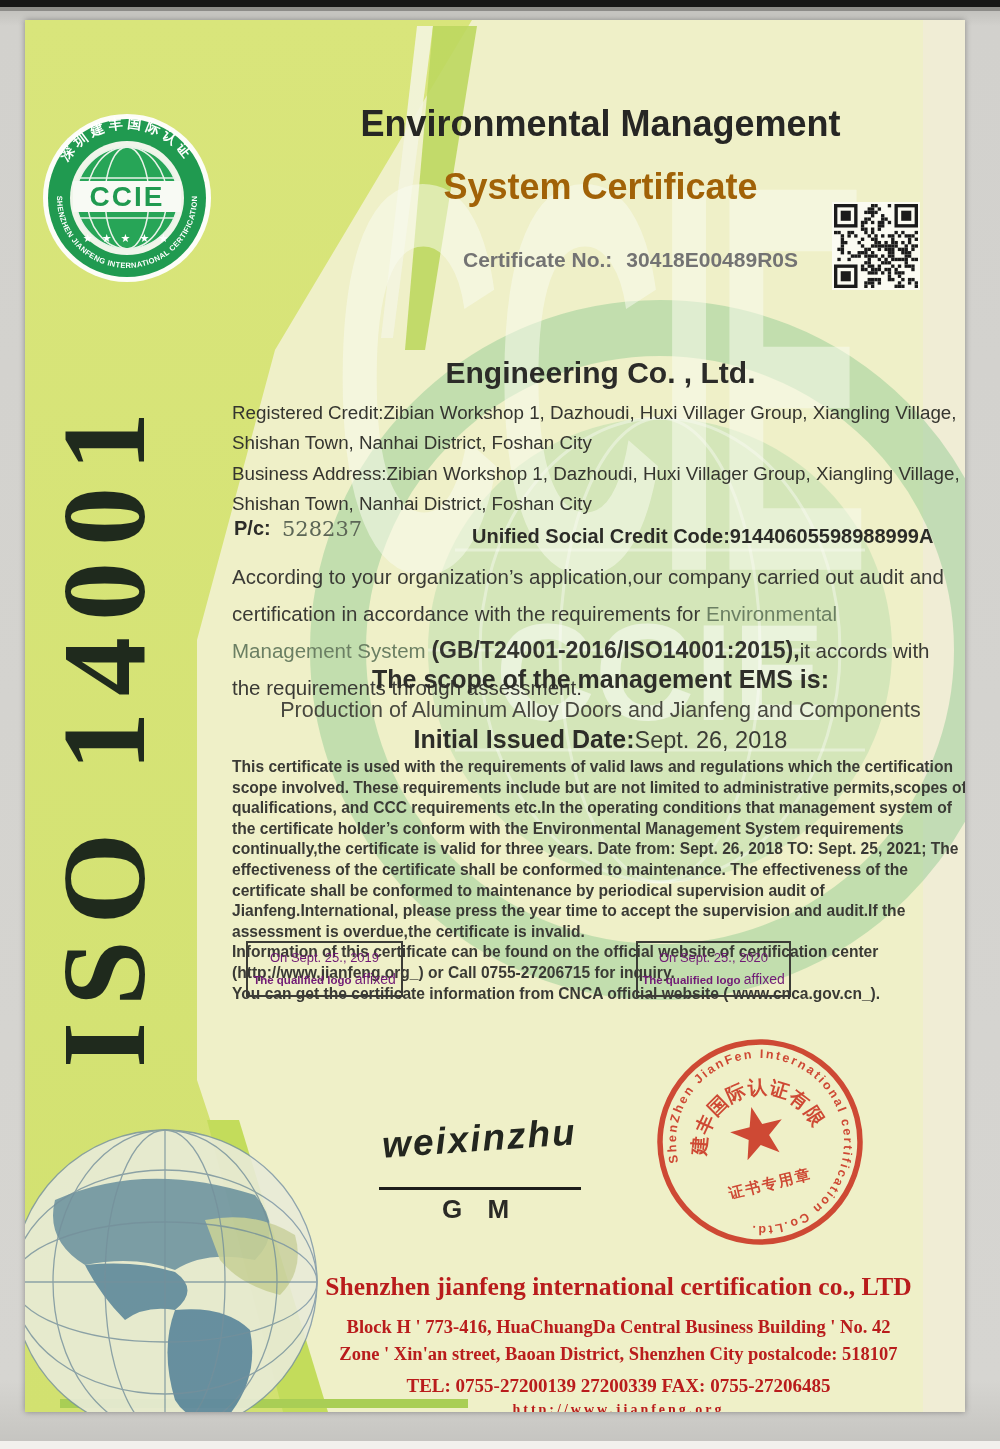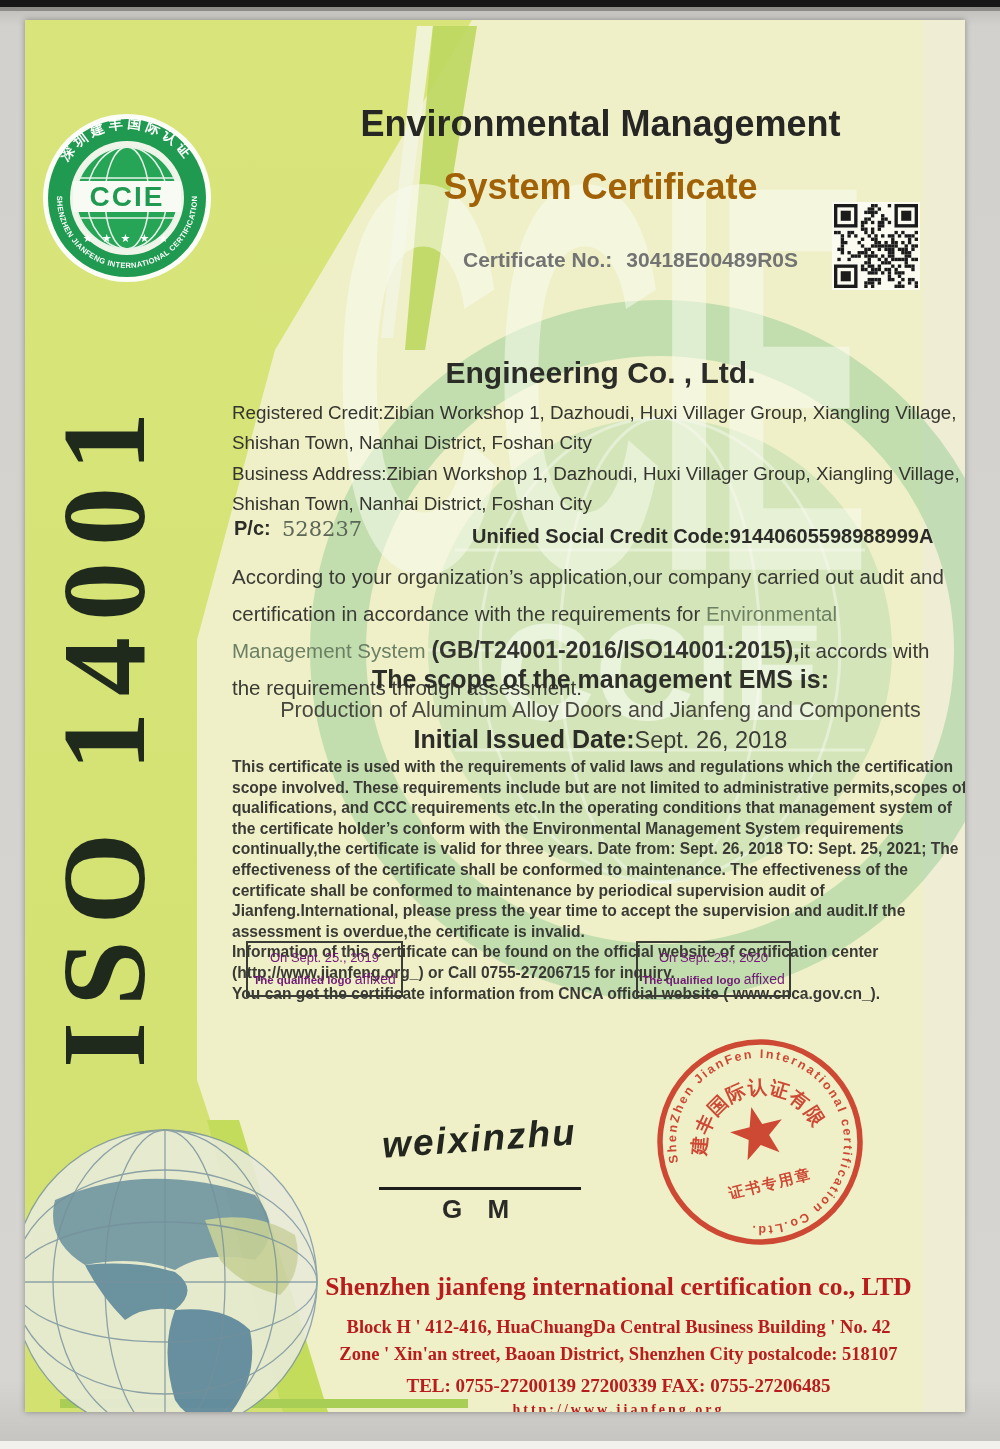--- a/index.html
+++ b/index.html
@@ -413,21 +413,21 @@
           <text font-size="19" font-weight="bold" letter-spacing="1">
             <textPath href="#sealCn" startOffset="50%" text-anchor="middle">深圳建丰国际认证有限公司</textPath>
           </text>
           <polygon transform="translate(0,-8)" points="0,-28 6.5,-8.9 26.6,-8.7 10.5,3.4 16.5,22.7 0,11 -16.5,22.7 -10.5,3.4 -26.6,-8.7 -6.5,-8.9"></polygon>
           <text y="48" text-anchor="middle" font-size="15" font-weight="bold" letter-spacing="2">证书专用章</text>
         </g>
       </svg>
 
       <div class="abs footer">
         <div class="f-co">Shenzhen jianfeng international certification co., LTD</div>
-        <div class="f-a">Block H ' 412-416, HuaChuangDa Central Business Building '  No. 42</div>
+        <div class="f-a">Block H ' 773-416, HuaChuangDa Central Business Building '  No. 42</div>
         <div class="f-a">Zone '  Xin'an street, Baoan District, Shenzhen City  postalcode:  518107</div>
         <div class="f-tel">TEL: 0755-27200139  27200339       FAX: 0755-27206485</div>
         <div class="f-url">http://www.jianfeng.org</div>
       </div>
 
     </div>
   </div>
 </div>
 
 </body></html>

